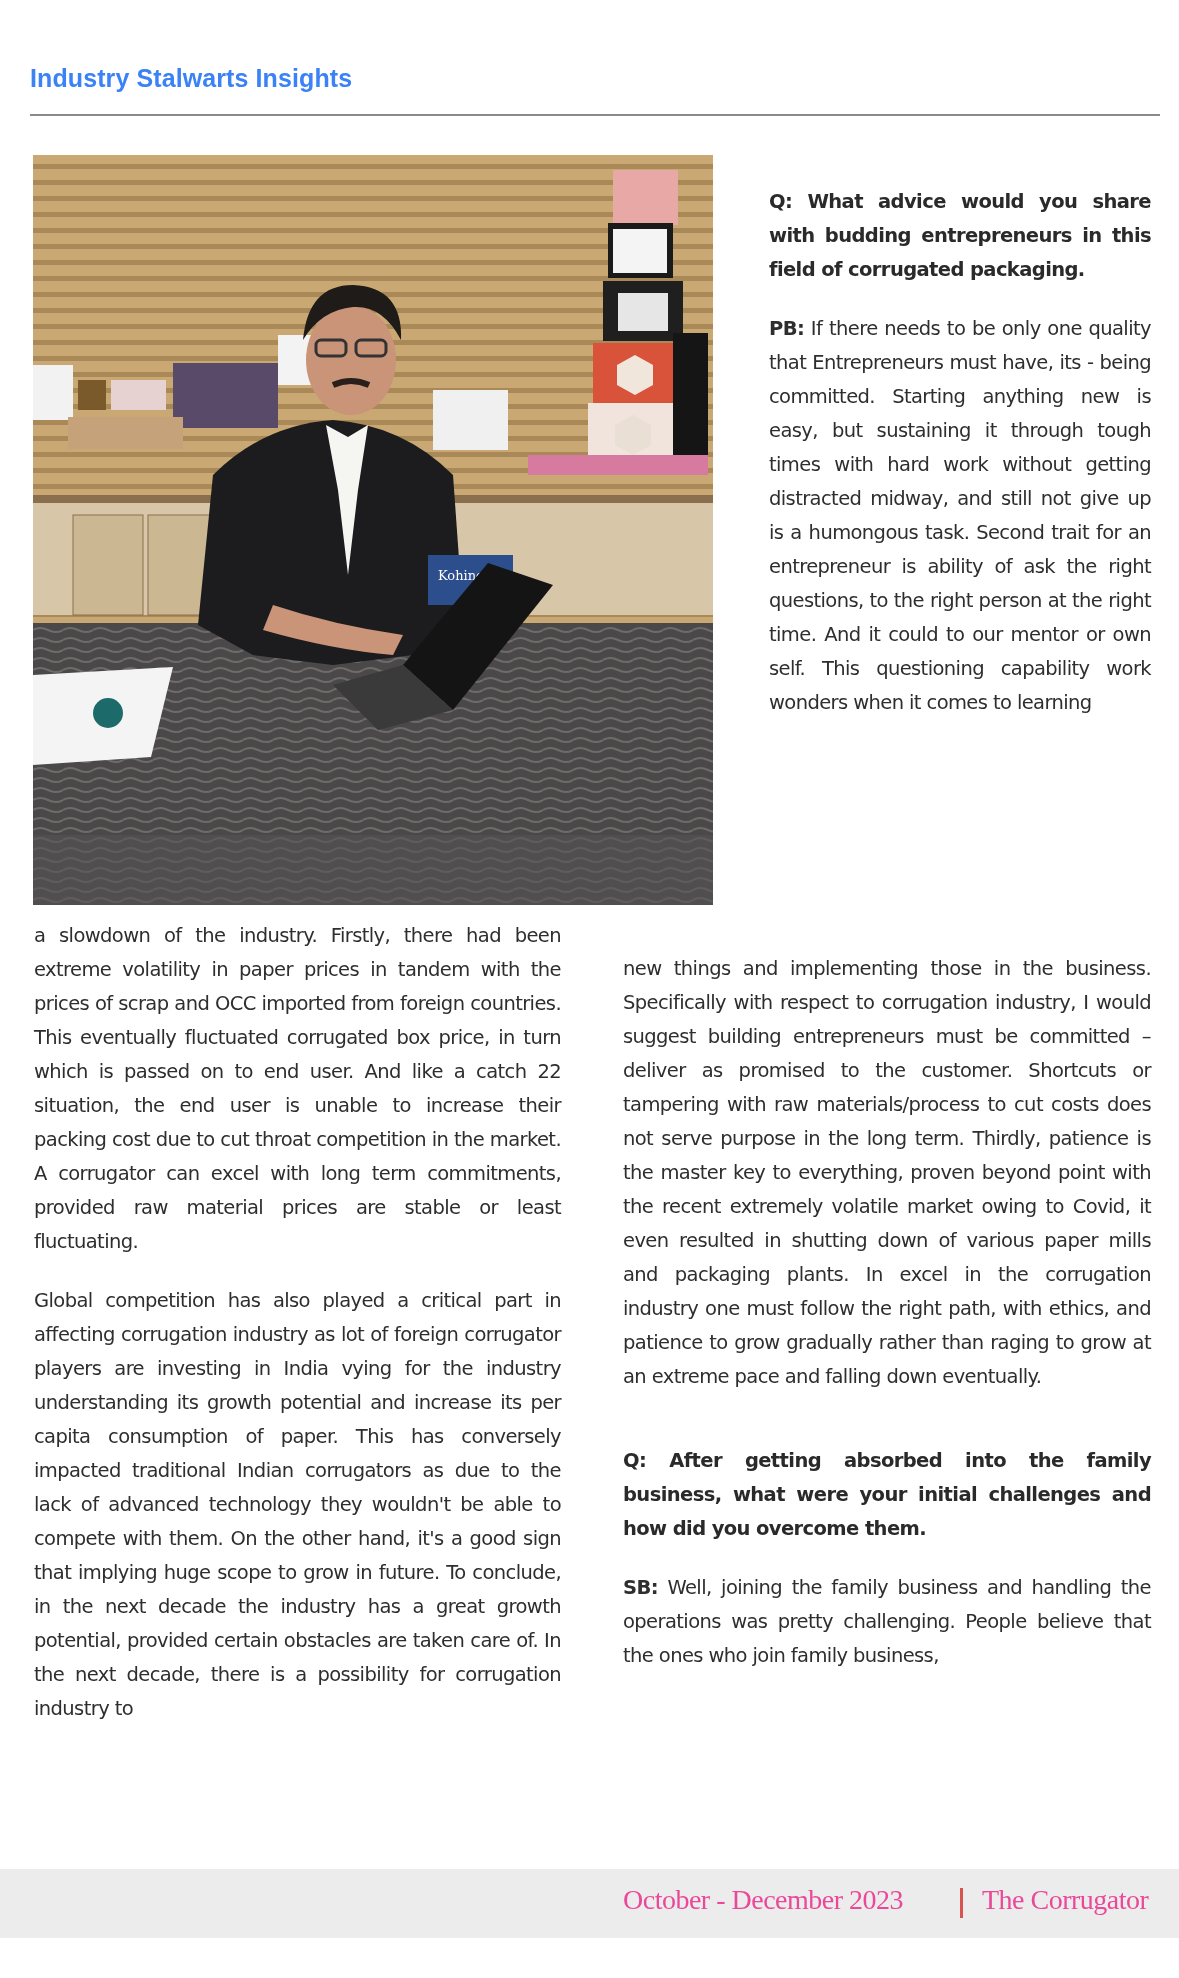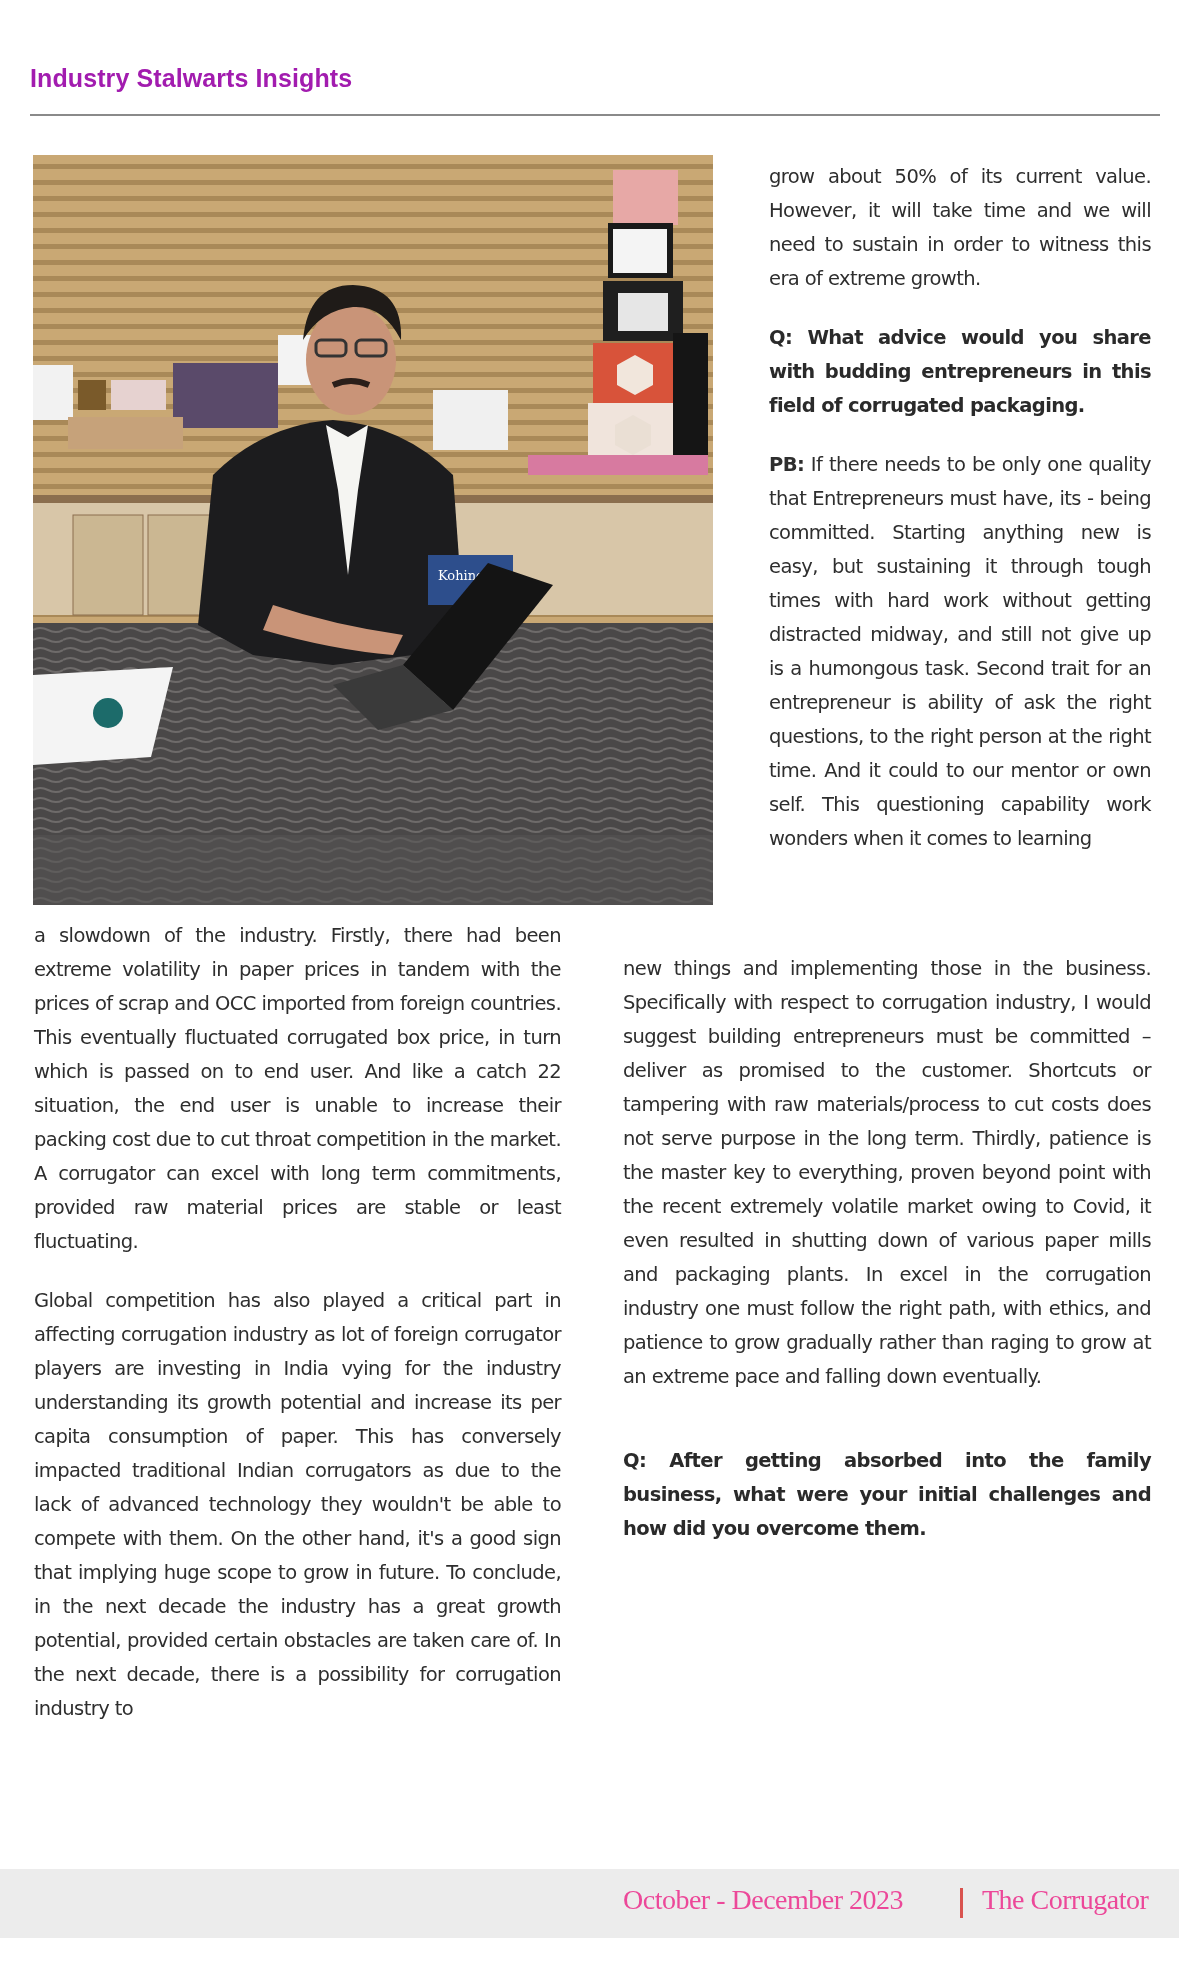--- a/index.html
+++ b/index.html
@@ -2,21 +2,21 @@
 <html><head>
 <meta charset="utf-8">
 <style>
   html, body { margin: 0; padding: 0; }
   body {
     width: 1179px; height: 1978px; background: #ffffff; position: relative; overflow: hidden;
     font-family: "DejaVu Sans", sans-serif; color: #2b2b2b;
   }
   .section-title {
     position: absolute; left: 30px; top: 64px;
-    font-family: "Liberation Sans", sans-serif; font-weight: bold; font-size: 25px; color: #a21caf;
+    font-family: "Liberation Sans", sans-serif; font-weight: bold; font-size: 25px; color: #3b82f6;
     letter-spacing: 0.1px;
   }
   .header-rule {
     position: absolute; left: 30px; top: 114px; width: 1130px; height: 2px; background: #8a8a8a;
   }
   .photo {
     position: absolute; left: 33px; top: 155px; width: 680px; height: 750px; overflow: hidden;
     background: #b89a6a;
   }
   .photo svg { display: block; }
@@ -111,34 +111,37 @@
   </svg>
 </div>
 
 <div class="col left-col">
   <p>a slowdown of the industry. Firstly, there had been extreme volatility in paper prices in tandem with the prices of scrap and OCC imported from foreign countries. This eventually fluctuated corrugated box price, in turn which is passed on to end user. And like a catch 22 situation, the end user is unable to increase their packing cost due to cut throat competition in the market. A corrugator can excel with long term commitments, provided raw material prices are stable or least fluctuating.</p>
   <div class="gap"></div>
   <p>Global competition has also played a critical part in affecting corrugation industry as lot of foreign corrugator players are investing in India vying for the industry understanding its growth potential and increase its per capita consumption of paper. This has conversely impacted traditional Indian corrugators as due to the lack of advanced technology they wouldn't be able to compete with them. On the other hand, it's a good sign that implying huge scope to grow in future. To conclude, in the next decade the industry has a great growth potential, provided certain obstacles are taken care of. In the next decade, there is a possibility for corrugation industry to</p>
 </div>
 
 <div class="col right-top">
-  <p>grow about 50% of its current value. However, it will take time and we will need to sustain in order to witness this era of extreme growth.</p>
   <div class="gap"></div>
   <p class="q">Q: What advice would you share with budding entrepreneurs in this field of corrugated packaging.</p>
   <div class="gap"></div>
   <p>
     <span class="lbl">PB:</span>
     <span>If there needs to be only one quality that Entrepreneurs must have, its - being committed. Starting anything new is easy, but sustaining it through tough times with hard work without getting distracted midway, and still not give up is a humongous task. Second trait for an entrepreneur is ability of ask the right questions, to the right person at the right time. And it could to our mentor or own self. This questioning capability work wonders when it comes to learning</span>
   </p>
 </div>
 
 <div class="col right-bottom">
   <p>new things and implementing those in the business. Specifically with respect to corrugation industry, I would suggest building entrepreneurs must be committed – deliver as promised to the customer. Shortcuts or tampering with raw materials/process to cut costs does not serve purpose in the long term. Thirdly, patience is the master key to everything, proven beyond point with the recent extremely volatile market owing to Covid, it even resulted in shutting down of various paper mills and packaging plants. In excel in the corrugation industry one must follow the right path, with ethics, and patience to grow gradually rather than raging to grow at an extreme pace and falling down eventually.</p>
   <div class="gap"></div>
   <div class="gap"></div>
   <p class="q">Q: After getting absorbed into the family business, what were your initial challenges and how did you overcome them.</p>
   <div class="gap"></div>
+  <p>
+    <span class="lbl">SB:</span>
+    <span>Well, joining the family business and handling the operations was pretty challenging. People believe that the ones who join family business,</span>
+  </p>
 </div>
 
 <div class="footer-band"></div>
 <div class="footer-text footer-issue">October - December 2023</div>
 <div class="footer-sep" style="background: rgb(217, 83, 79);"></div>
 <div class="footer-text footer-pub">The Corrugator</div>
 
 </body></html>

